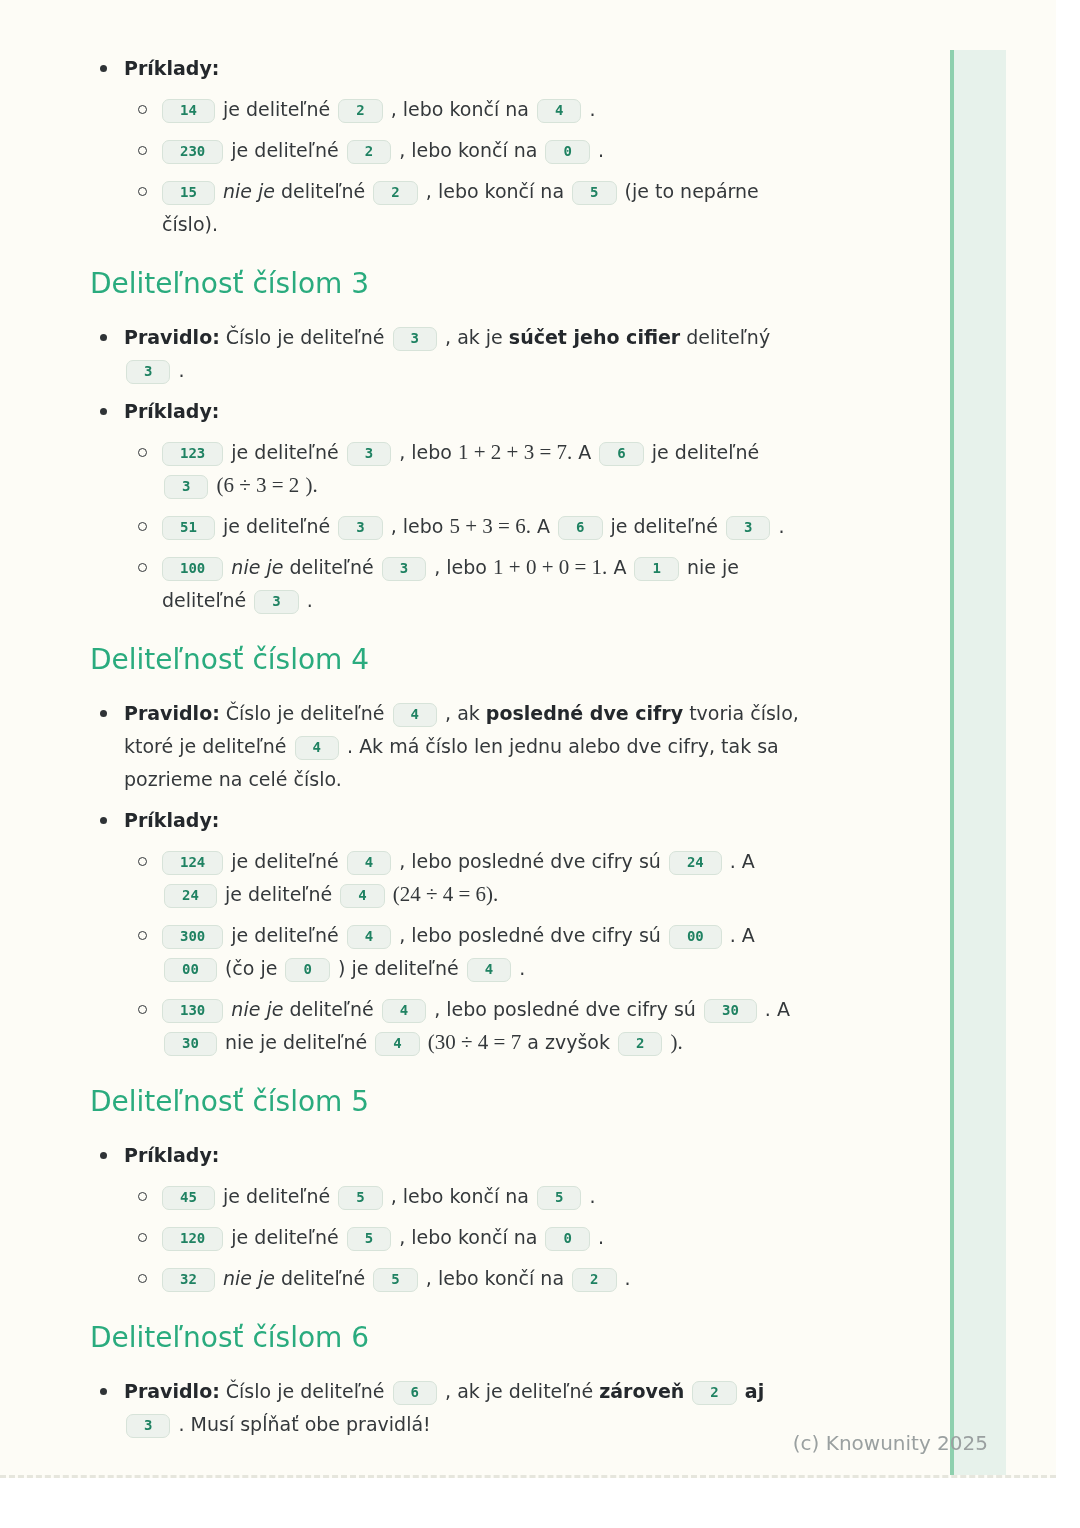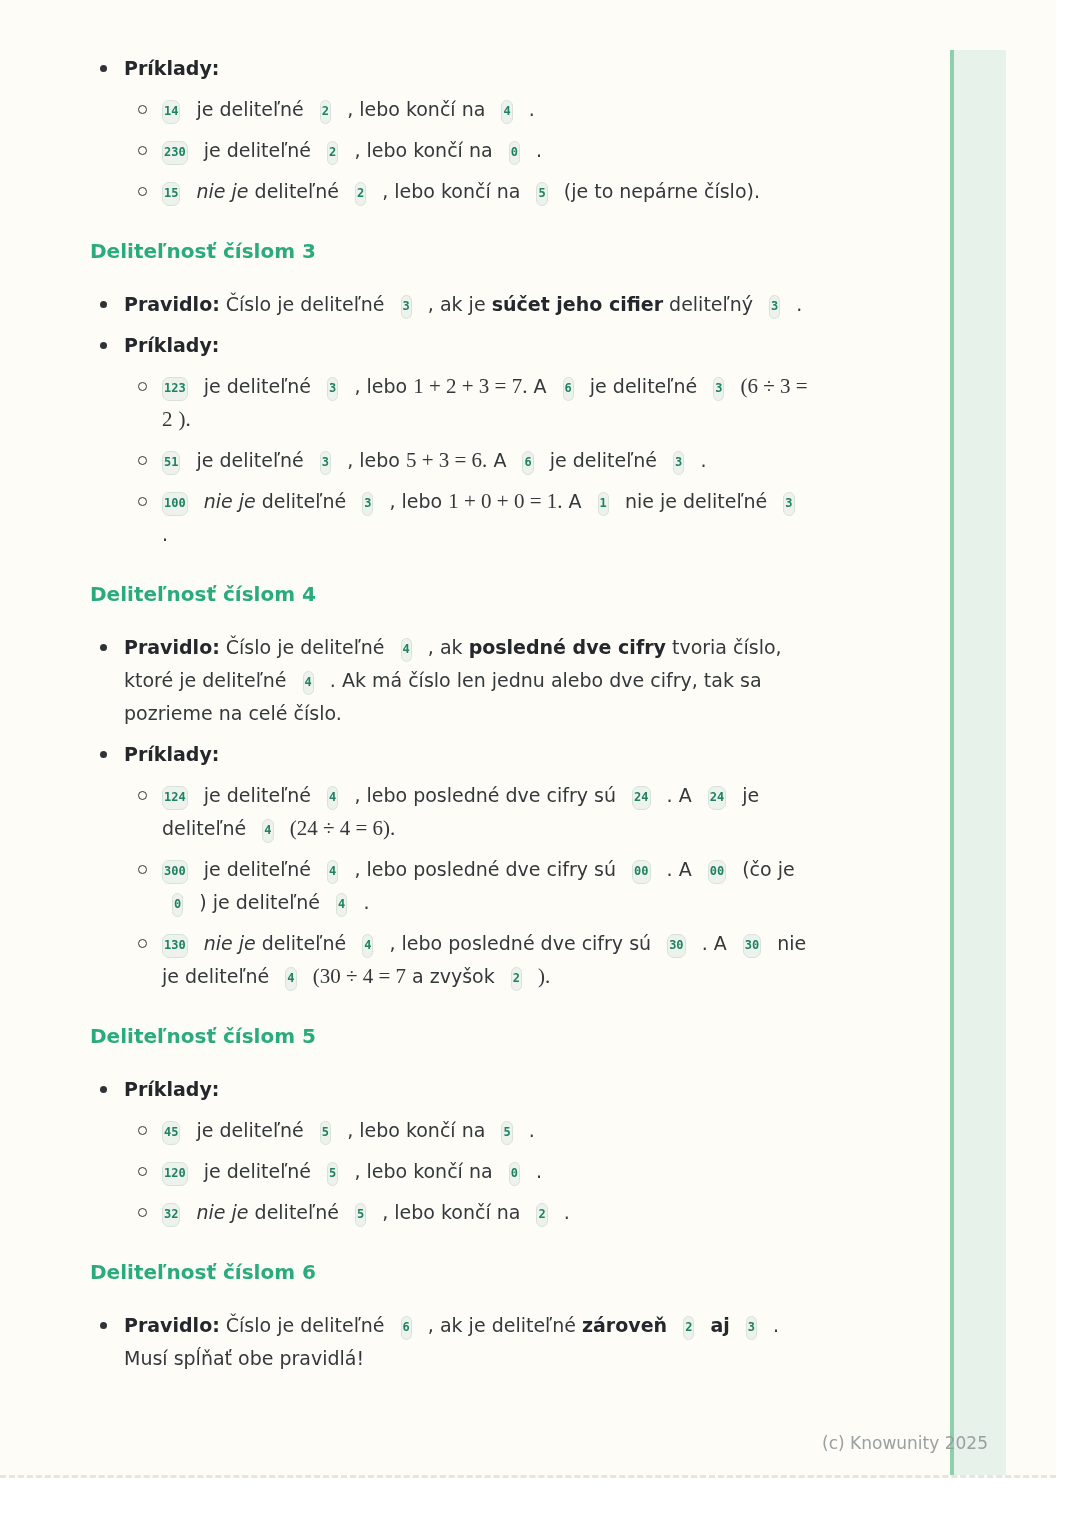--- a/index.html
+++ b/index.html
@@ -22,51 +22,51 @@
     position:absolute;top:50px;bottom:0;right:50px;width:52px;
     background:var(--strip-panel,#e7f2eb);z-index:1;
   }
   .content{
     position:relative;z-index:2;
     padding:52px 0 0 98px;width:712px;
     color:#34383b;font-size:19px;line-height:33px;
   }
   h2.section-heading{
     color:var(--green,#2aab7e);
-    font-size:20px;line-height:34px;font-weight:700;
+    font-size:28px;line-height:34px;font-weight:400;
     margin:26px 0 20px -8px;
   }
   .list{margin:0;}
   .row{display:flex;margin:0 0 8px 0;}
   .row.lvl2{padding-left:38px;}
   .marker{flex:none;width:24px;padding-left:2px;}
   .dot{display:block;width:7px;height:7px;border-radius:50%;background:#2f3336;margin-top:13px;}
   .ring{display:block;width:9px;height:9px;border-radius:50%;border:1.5px solid #33373a;box-sizing:border-box;margin-top:12px;}
   .runs{flex:1;min-width:0;}
   .runs strong{font-weight:700;color:#24282c;}
   .runs em{font-style:italic;}
   .math{
     font-family:"Liberation Serif","DejaVu Serif",serif;
     font-size:21px;
   }
   .badge{
     display:inline-block;
-    margin:0 10px;padding:1px 1px 2px;
+    margin:0 2px;padding:1px 17px 2px;
     background:var(--badge-bg,#edf2ed);
     border:1px solid var(--badge-border,#d7e3d9);
     border-radius:7px;
     color:var(--badge-text,#1f8262);
     font-family:"DejaVu Sans Mono","Liberation Mono",monospace;
-    font-weight:700;font-size:12px;line-height:19px;
+    font-weight:700;font-size:14px;line-height:19px;
     vertical-align:1px;
   }
   .runs .badge:first-child{margin-left:0;}
   .footer{
     position:absolute;top:1433px;right:68px;z-index:3;
-    color:#9aa0a0;font-size:17px;line-height:20px;
+    color:#9aa0a0;font-size:20px;line-height:20px;
   }
 </style>
 </head>
 <body>
 
 <div class="page">
   <div class="strip-line"></div>
   <div class="strip-panel"></div>
   <main class="content" id="content">
       <div class="list">

